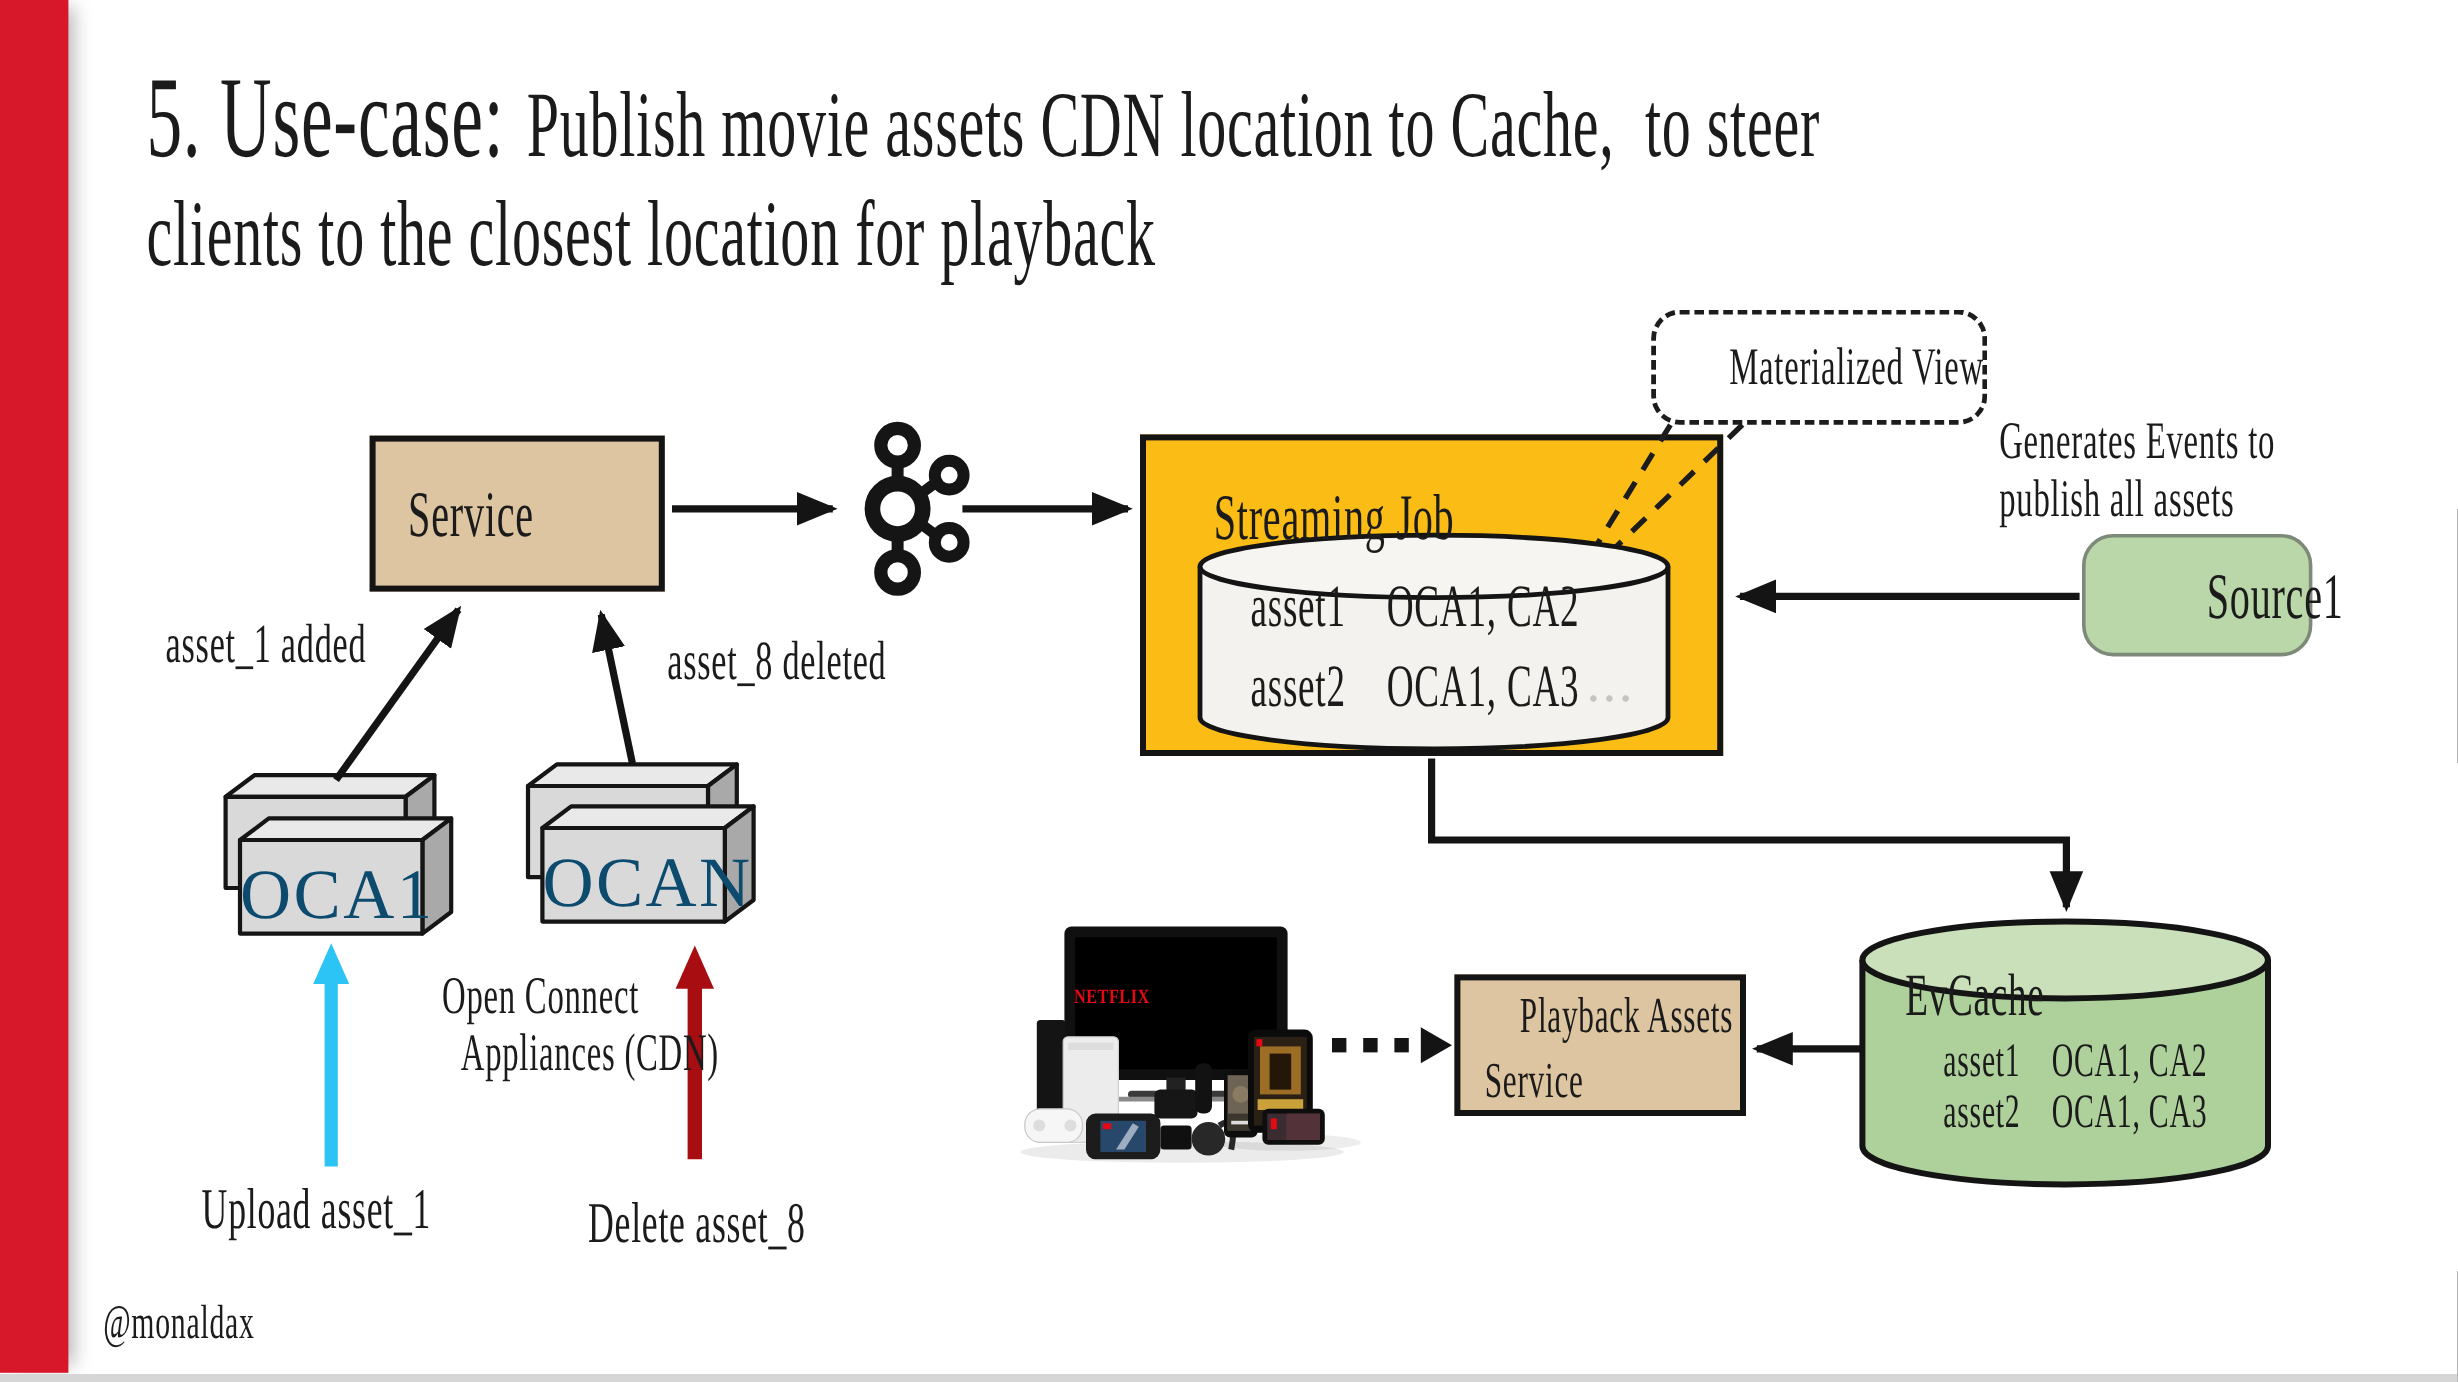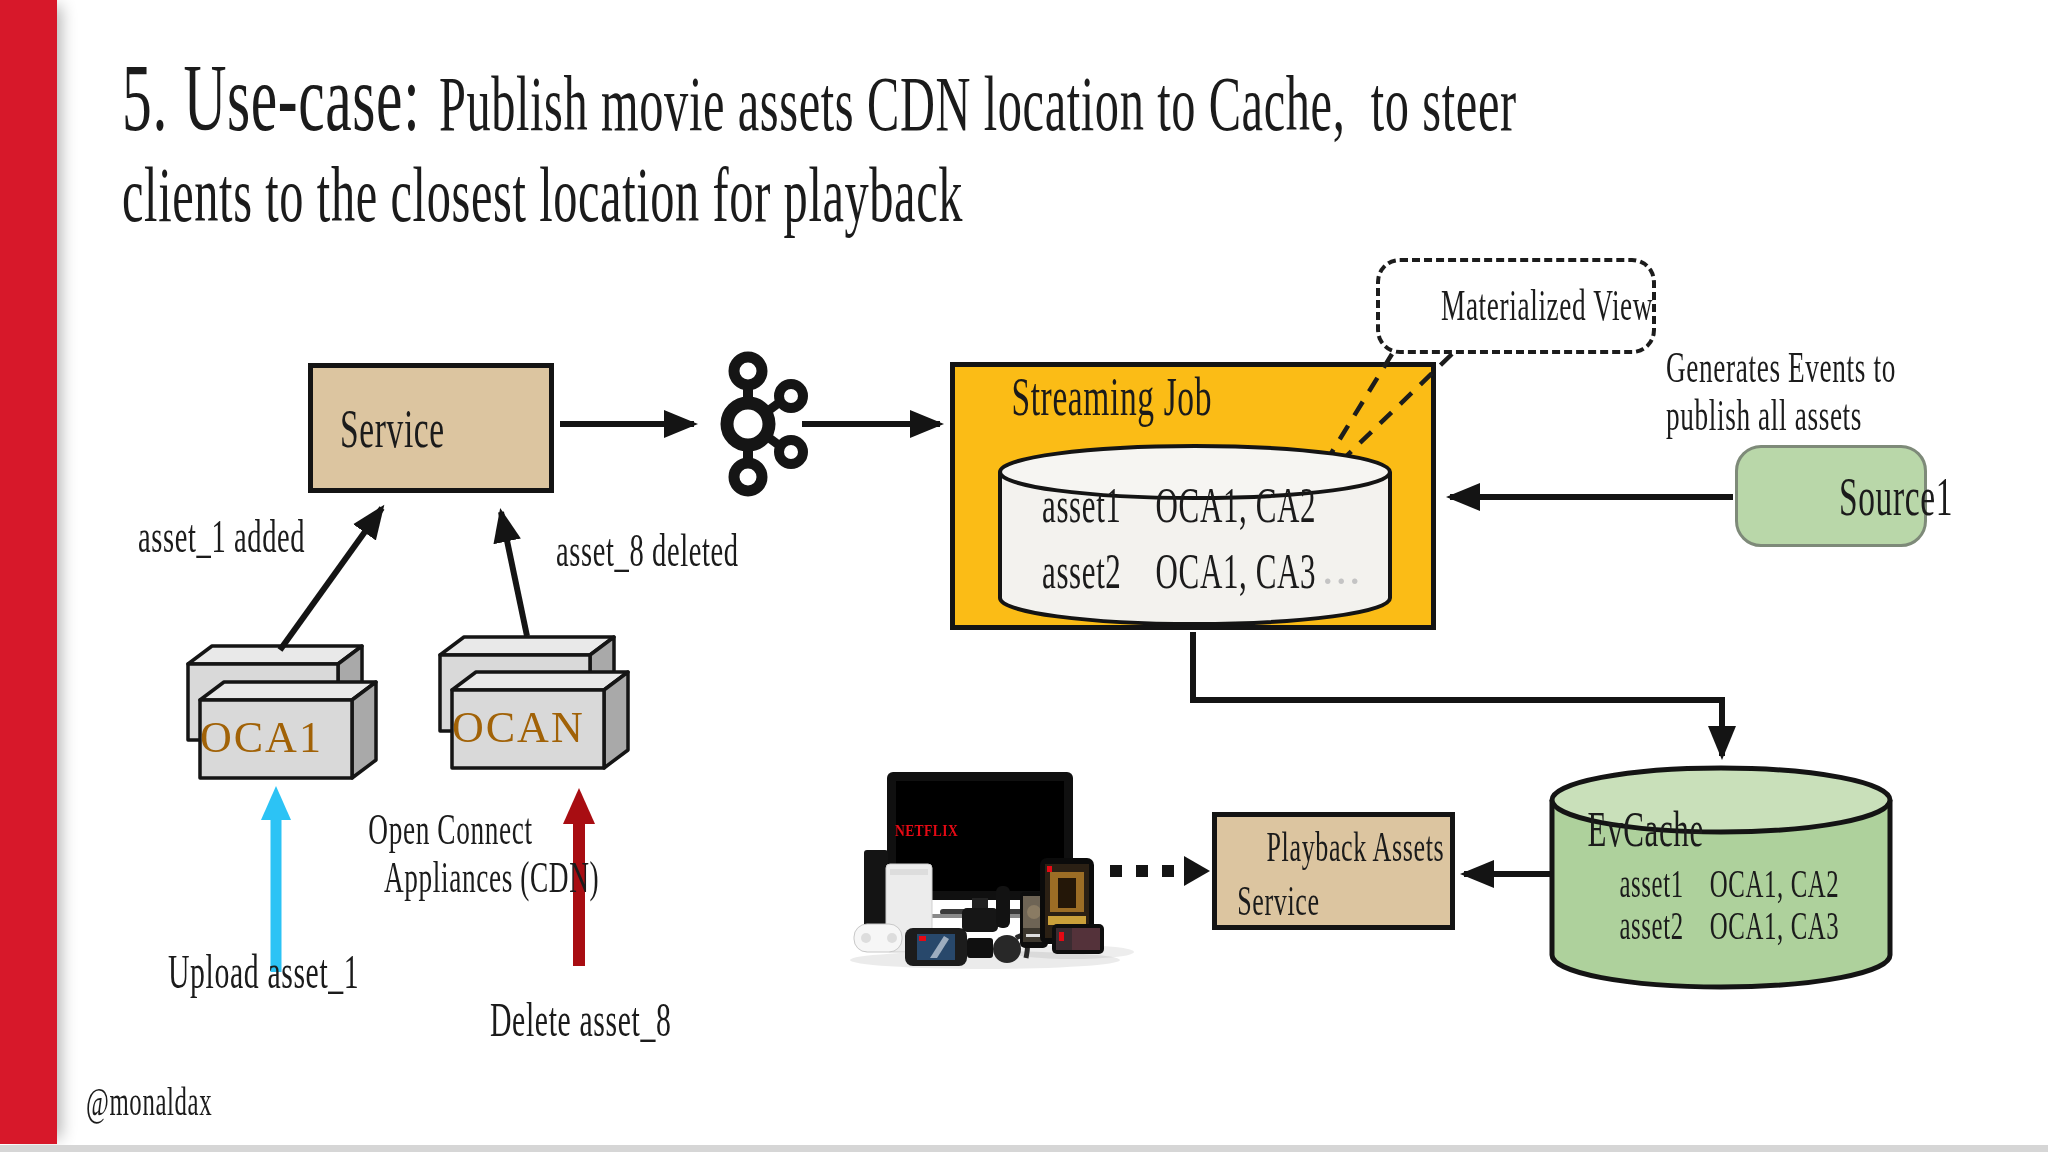--- a/index.html
+++ b/index.html
@@ -20,21 +20,21 @@
   .bstrip{position:absolute;left:0;bottom:0;width:100%;height:7px;background:#d6d6d6}
   svg.overlay{position:absolute;left:0;top:0;z-index:2;pointer-events:none}
   .z1{z-index:1}.z3{z-index:3}
   .t1{font-size:96px}
   .t1r{font-size:78px;margin-left:30px}
   .t2{font-size:78px}
   .lbl54{font-size:54px}.lbl50{font-size:50px}.lbl46{font-size:46px}
   .lbl44{font-size:44px}.lbl42{font-size:42px}.lbl40{font-size:40px}.lbl48{font-size:48px}
   .rows50{font-size:50px}.rows40{font-size:40px}
   .gap{margin-left:55px}.gap-s{margin-left:42px}
-  .plain{font-size:44px;letter-spacing:2px;color:#a16207}
+  .plain{font-size:59px;letter-spacing:2px;color:#0c4a6e}
   .netflix{font-size:17px;font-weight:bold;color:#e50914;letter-spacing:.5px}
   .dots{font-size:46px;color:#c4c4c4;letter-spacing:2px}
 </style>
 </head>
 <body>
 
 <div class="slide">
 
   <div class="box tan z1 abs" style="left:308px;top:363px;width:246px;height:130px"></div>
 
@@ -182,21 +182,21 @@
     <span class="cond o-l"><span class="t1">5. Use-case:</span><span class="t1r">Publish movie assets CDN location to Cache,  to steer</span></span>
   </div>
   <div class="abs z3" style="left:122px;top:156px">
     <span class="cond o-l t2">clients to the closest location for playback</span>
   </div>
 
   <div class="abs z3 ctr" style="left:308px;top:402px;width:246px">
     <span class="cond o-c lbl54">Service</span>
   </div>
 
-  <div class="abs z3 ctr" style="left:950px;top:370px;width:538px">
+  <div class="abs z3 ctr" style="left:950px;top:404px;width:538px">
     <span class="cond o-c lbl54">Streaming Job</span>
   </div>
   <div class="abs z3" style="left:1042px;top:480px">
     <span class="cond o-l rows50"><span>asset1</span><span class="gap">OCA1, CA2</span></span>
   </div>
   <div class="abs z3" style="left:1042px;top:546px">
     <span class="cond o-l rows50"><span>asset2</span><span class="gap">OCA1, CA3</span></span>
   </div>
   <div class="abs z3 dots" style="left:1322px;top:546px">
     <span>...</span>
@@ -230,21 +230,21 @@
     <span>OCAN</span>
   </div>
 
   <div class="abs z3 ctr" style="left:318px;top:856px;width:240px">
     <span class="cond o-c lbl44">Appliances (CDN)</span>
   </div>
   <div class="abs z3 ctr" style="left:318px;top:808px;width:240px">
     <span class="cond o-c lbl44">Open Connect</span>
   </div>
 
-  <div class="abs z3" style="left:168px;top:948px">
+  <div class="abs z3" style="left:168px;top:984px">
     <span class="cond o-l lbl48">Upload asset_1</span>
   </div>
   <div class="abs z3" style="left:490px;top:996px">
     <span class="cond o-l lbl48">Delete asset_8</span>
   </div>
 
   <div class="abs z3 ctr netflix" style="left:887px;top:822px;width:186px">
     <span style="display:inline-block;transform:scaleX(.8)">NETFLIX</span>
   </div>
 

